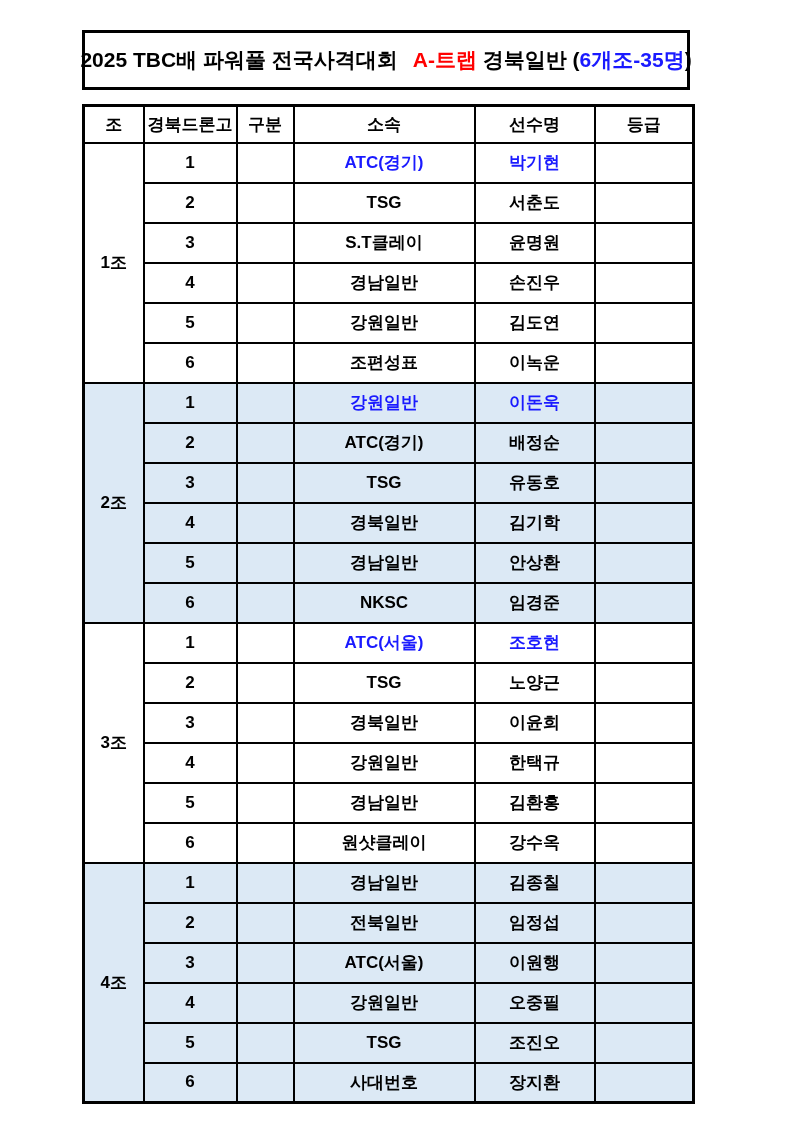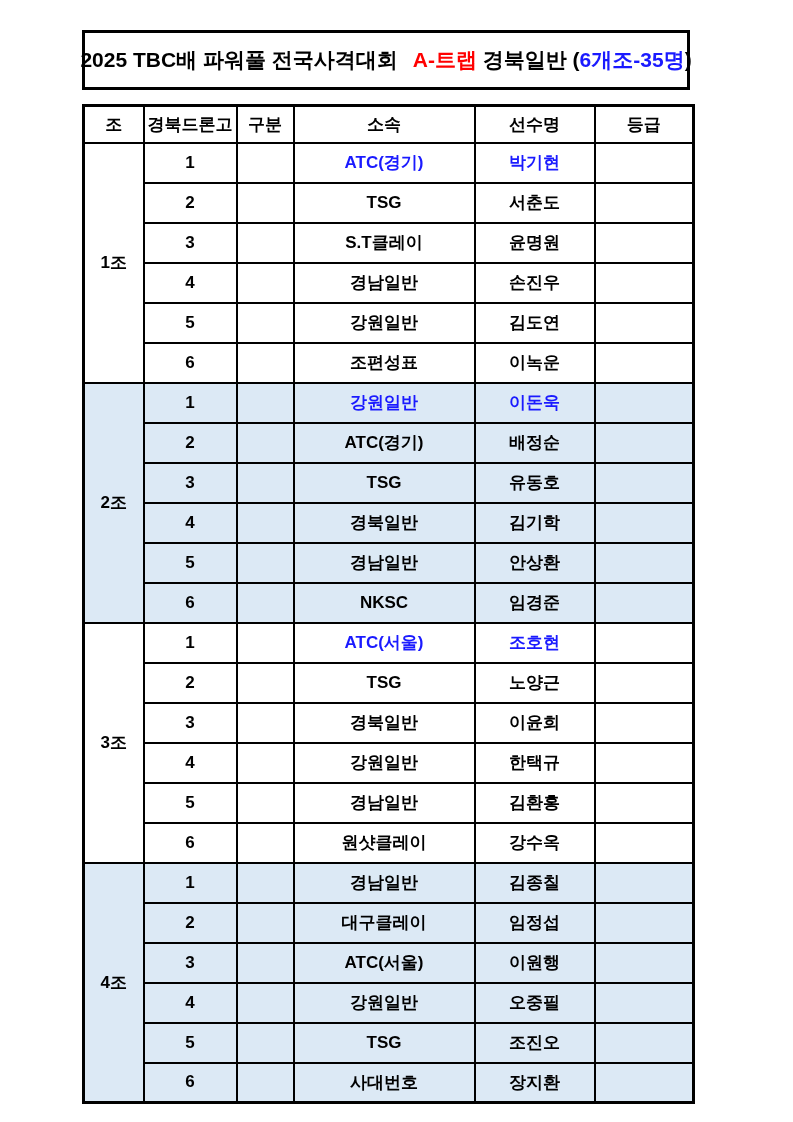--- a/index.html
+++ b/index.html
@@ -223,21 +223,21 @@
         <td rowspan="6" class="group-cell">4조</td>
         <td>1</td>
         <td></td>
         <td>경남일반</td>
         <td>김종칠</td>
         <td></td>
       </tr>
       <tr class="hl">
         <td>2</td>
         <td></td>
-        <td>대구클레이</td>
+        <td>전북일반</td>
         <td>임정섭</td>
         <td></td>
       </tr>
       <tr class="hl">
         <td>3</td>
         <td></td>
         <td>ATC(서울)</td>
         <td>이원행</td>
         <td></td>
       </tr>

